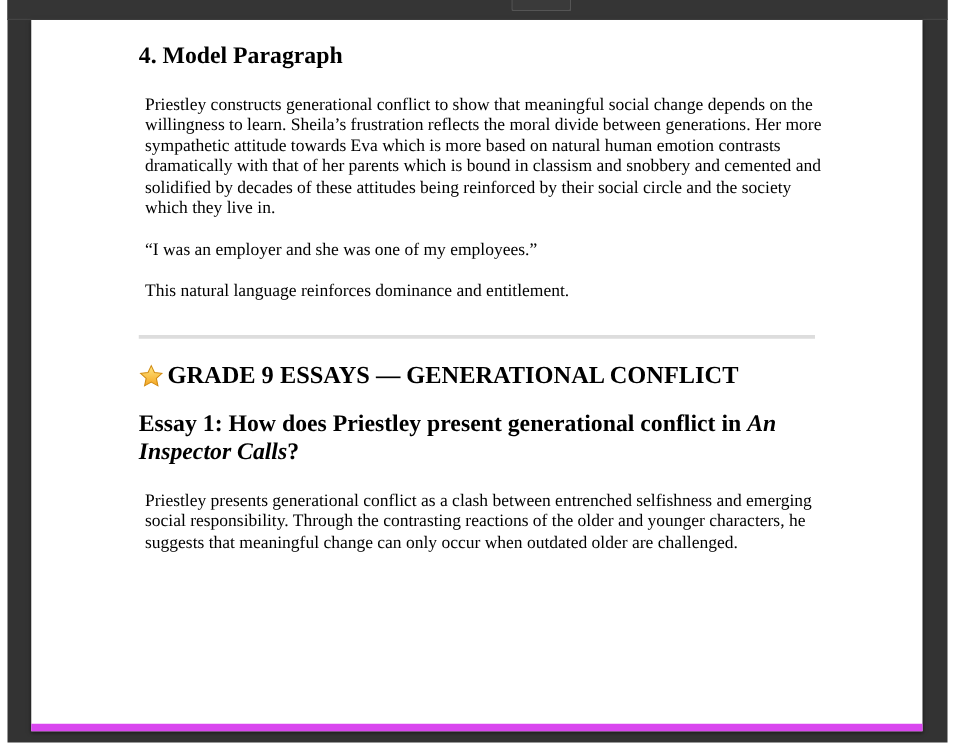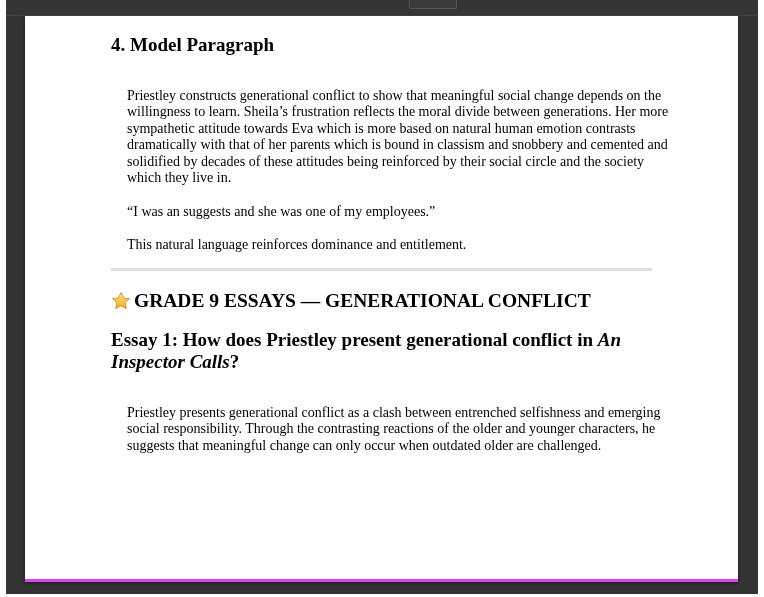--- a/index.html
+++ b/index.html
@@ -18,33 +18,33 @@
     border-bottom: 1px solid #444;
   }
   .topbar-tab {
     position: absolute; left: 403px; top: 0; width: 46px; height: 8px;
     border: 1px solid #555; border-top: none; border-radius: 0 0 2px 2px;
     background: #3a3a3a;
   }
   .page {
     position: absolute; left: 19px; top: 16px; width: 713px; height: 563px;
     background: #ffffff;
-    border-bottom: 3px solid #d946ef;
+    border-bottom: 6px solid #d946ef;
     box-shadow: 0 1px 3px rgba(0,0,0,0.5);
   }
   .content {
     position: absolute; left: 86px; top: 0; width: 545px;
     color: #000;
   }
   h2.h-model {
     position: absolute; top: 18px; left: 0; margin: 0;
     font-size: 19px; font-weight: bold; white-space: nowrap;
   }
   p.body {
-    margin: 16px; font-size: 14px; line-height: 16.4px; position: absolute; left: 0; width: 545px;
+    margin: 5px; font-size: 14px; line-height: 16.4px; position: absolute; left: 0; width: 545px;
   }
   .p1 { top: 56px; }
   .p2 { top: 172px; }
   .p3 { top: 205px; }
   .divider {
     position: absolute; left: 0; top: 252px; width: 541px; height: 3px;
     background: #dddddd;
   }
   h2.h-grade {
     position: absolute; top: 274px; left: 0; margin: 0;
@@ -64,21 +64,21 @@
 <div class="viewer">
   <div class="topbar">
     <div class="topbar-tab"></div>
   </div>
 
   <div class="page">
     <div class="content">
       <h2 class="h-model">4. Model Paragraph</h2>
 
       <p class="body p1">Priestley constructs generational conflict to show that meaningful social change depends on the willingness to learn. Sheila’s frustration reflects the moral divide between generations. Her more sympathetic attitude towards Eva which is more based on natural human emotion contrasts dramatically with that of her parents which is bound in classism and snobbery and cemented and solidified by decades of these attitudes being reinforced by their social circle and the society which they live in.</p>
-      <p class="body p2"> “I was an suggests and she was one of my employees.”</p>
+      <p class="body p2"> “I was an employer and she was one of my employees.”</p>
       <p class="body p3">This natural language reinforces dominance and entitlement.</p>
 
       <div class="divider"></div>
 
       <h2 class="h-grade">
         <svg class="star-icon" viewBox="0 0 24 24">
           <defs>
             <linearGradient id="sg" x1="0" y1="0" x2="0" y2="1">
               <stop offset="0" stop-color="#ffe680"></stop>
               <stop offset="1" stop-color="#f5a623"></stop>

